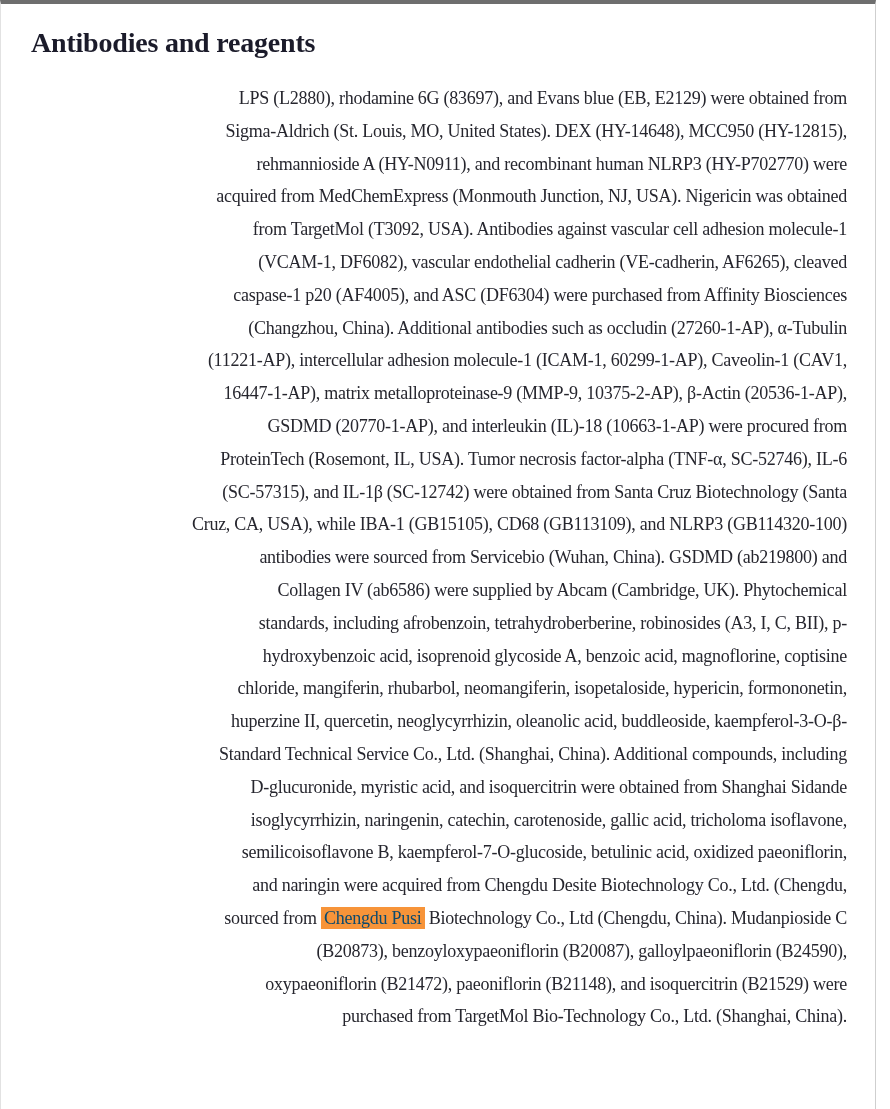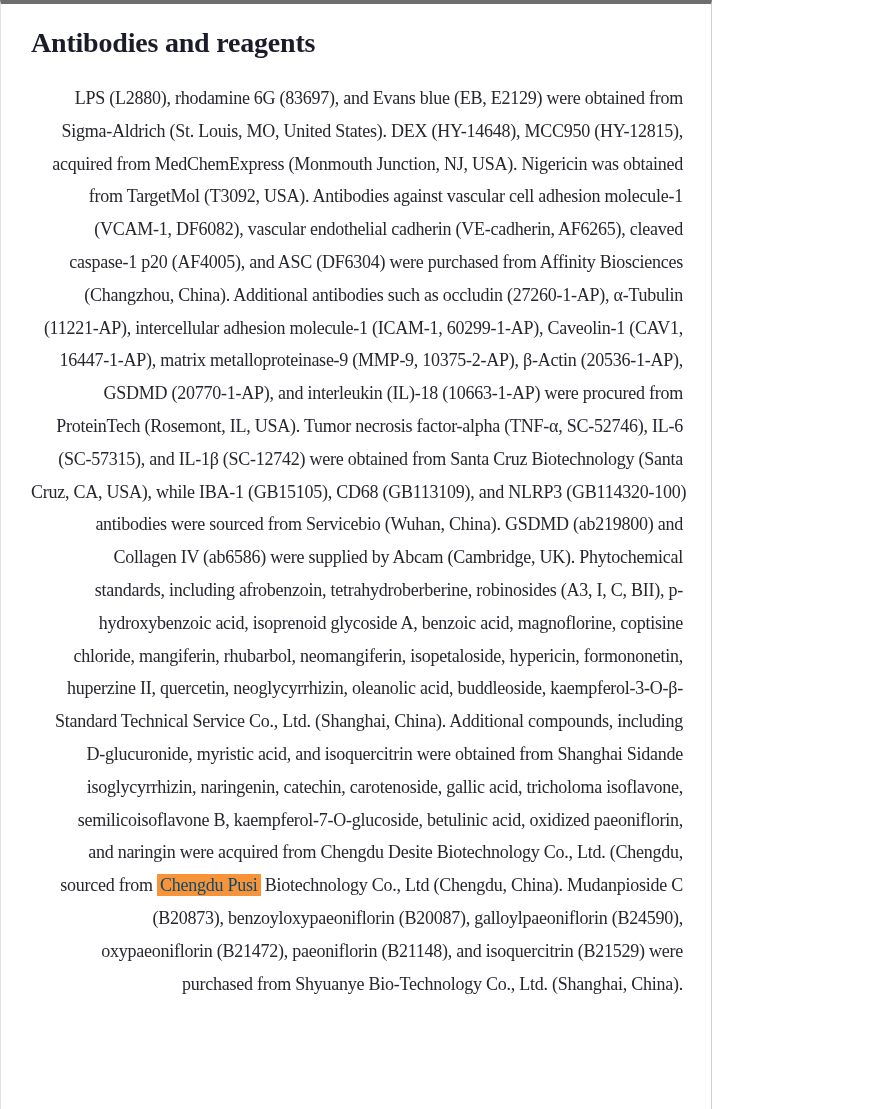--- a/index.html
+++ b/index.html
@@ -3,21 +3,21 @@
 <meta charset="utf-8">
 <style>
   * { margin: 0; padding: 0; box-sizing: border-box; }
   html, body { background: #ffffff; }
   body {
     font-family: "Liberation Serif", "DejaVu Serif", serif;
     width: 890px;
   }
   .page {
     position: relative;
-    width: 712px;
+    width: 876px;
     height: 1109px;
     background: #ffffff;
     border-top: 4px solid #6e6e6e;
     border-left: 1px solid #e2e2e2;
     border-right: 1px solid #cfcfcf;
     overflow: hidden;
   }
   .content {
     padding: 23px 28px 0 30px;
   }
@@ -47,20 +47,21 @@
 </style>
 </head>
 <body>
 
 <div class="page">
   <div class="content">
     <h2 class="section-heading">Antibodies and reagents</h2>
     <div class="body-text">
         <div class="line">LPS (L2880), rhodamine 6G (83697), and Evans blue (EB, E2129) were obtained from</div>
         <div class="line">Sigma-Aldrich (St. Louis, MO, United States). DEX (HY-14648), MCC950 (HY-12815),</div>
+        <div class="line">rehmannioside A (HY-N0911), and recombinant human NLRP3 (HY-P702770) were</div>
         <div class="line">acquired from MedChemExpress (Monmouth Junction, NJ, USA). Nigericin was obtained</div>
         <div class="line">from TargetMol (T3092, USA). Antibodies against vascular cell adhesion molecule-1</div>
         <div class="line">(VCAM-1, DF6082), vascular endothelial cadherin (VE-cadherin, AF6265), cleaved</div>
         <div class="line">caspase-1 p20 (AF4005), and ASC (DF6304) were purchased from Affinity Biosciences</div>
         <div class="line">(Changzhou, China). Additional antibodies such as occludin (27260-1-AP), α-Tubulin</div>
         <div class="line">(11221-AP), intercellular adhesion molecule-1 (ICAM-1, 60299-1-AP), Caveolin-1 (CAV1,</div>
         <div class="line">16447-1-AP), matrix metalloproteinase-9 (MMP-9, 10375-2-AP), β-Actin (20536-1-AP),</div>
         <div class="line">GSDMD (20770-1-AP), and interleukin (IL)-18 (10663-1-AP) were procured from</div>
         <div class="line">ProteinTech (Rosemont, IL, USA). Tumor necrosis factor-alpha (TNF-α, SC-52746), IL-6</div>
         <div class="line">(SC-57315), and IL-1β (SC-12742) were obtained from Santa Cruz Biotechnology (Santa</div>
@@ -72,16 +73,16 @@
         <div class="line">chloride, mangiferin, rhubarbol, neomangiferin, isopetaloside, hypericin, formononetin,</div>
         <div class="line">huperzine II, quercetin, neoglycyrrhizin, oleanolic acid, buddleoside, kaempferol-3-O-β-</div>
         <div class="line">Standard Technical Service Co., Ltd. (Shanghai, China). Additional compounds, including</div>
         <div class="line">D-glucuronide, myristic acid, and isoquercitrin were obtained from Shanghai Sidande</div>
         <div class="line">isoglycyrrhizin, naringenin, catechin, carotenoside, gallic acid, tricholoma isoflavone,</div>
         <div class="line">semilicoisoflavone B, kaempferol-7-O-glucoside, betulinic acid, oxidized paeoniflorin,</div>
         <div class="line">and naringin were acquired from Chengdu Desite Biotechnology Co., Ltd. (Chengdu,</div>
         <div class="line">sourced from <span class="highlight" style="background-color: rgb(247, 148, 57);">Chengdu Pusi</span> Biotechnology Co., Ltd (Chengdu, China). Mudanpioside C</div>
         <div class="line">(B20873), benzoyloxypaeoniflorin (B20087), galloylpaeoniflorin (B24590),</div>
         <div class="line">oxypaeoniflorin (B21472), paeoniflorin (B21148), and isoquercitrin (B21529) were</div>
-        <div class="line">purchased from Shyuanye Bio-Technology Co., Ltd. (Shanghai, China).</div>
+        <div class="line">purchased from TargetMol Bio-Technology Co., Ltd. (Shanghai, China).</div>
       </div>
   </div>
 </div>
 
 </body></html>

